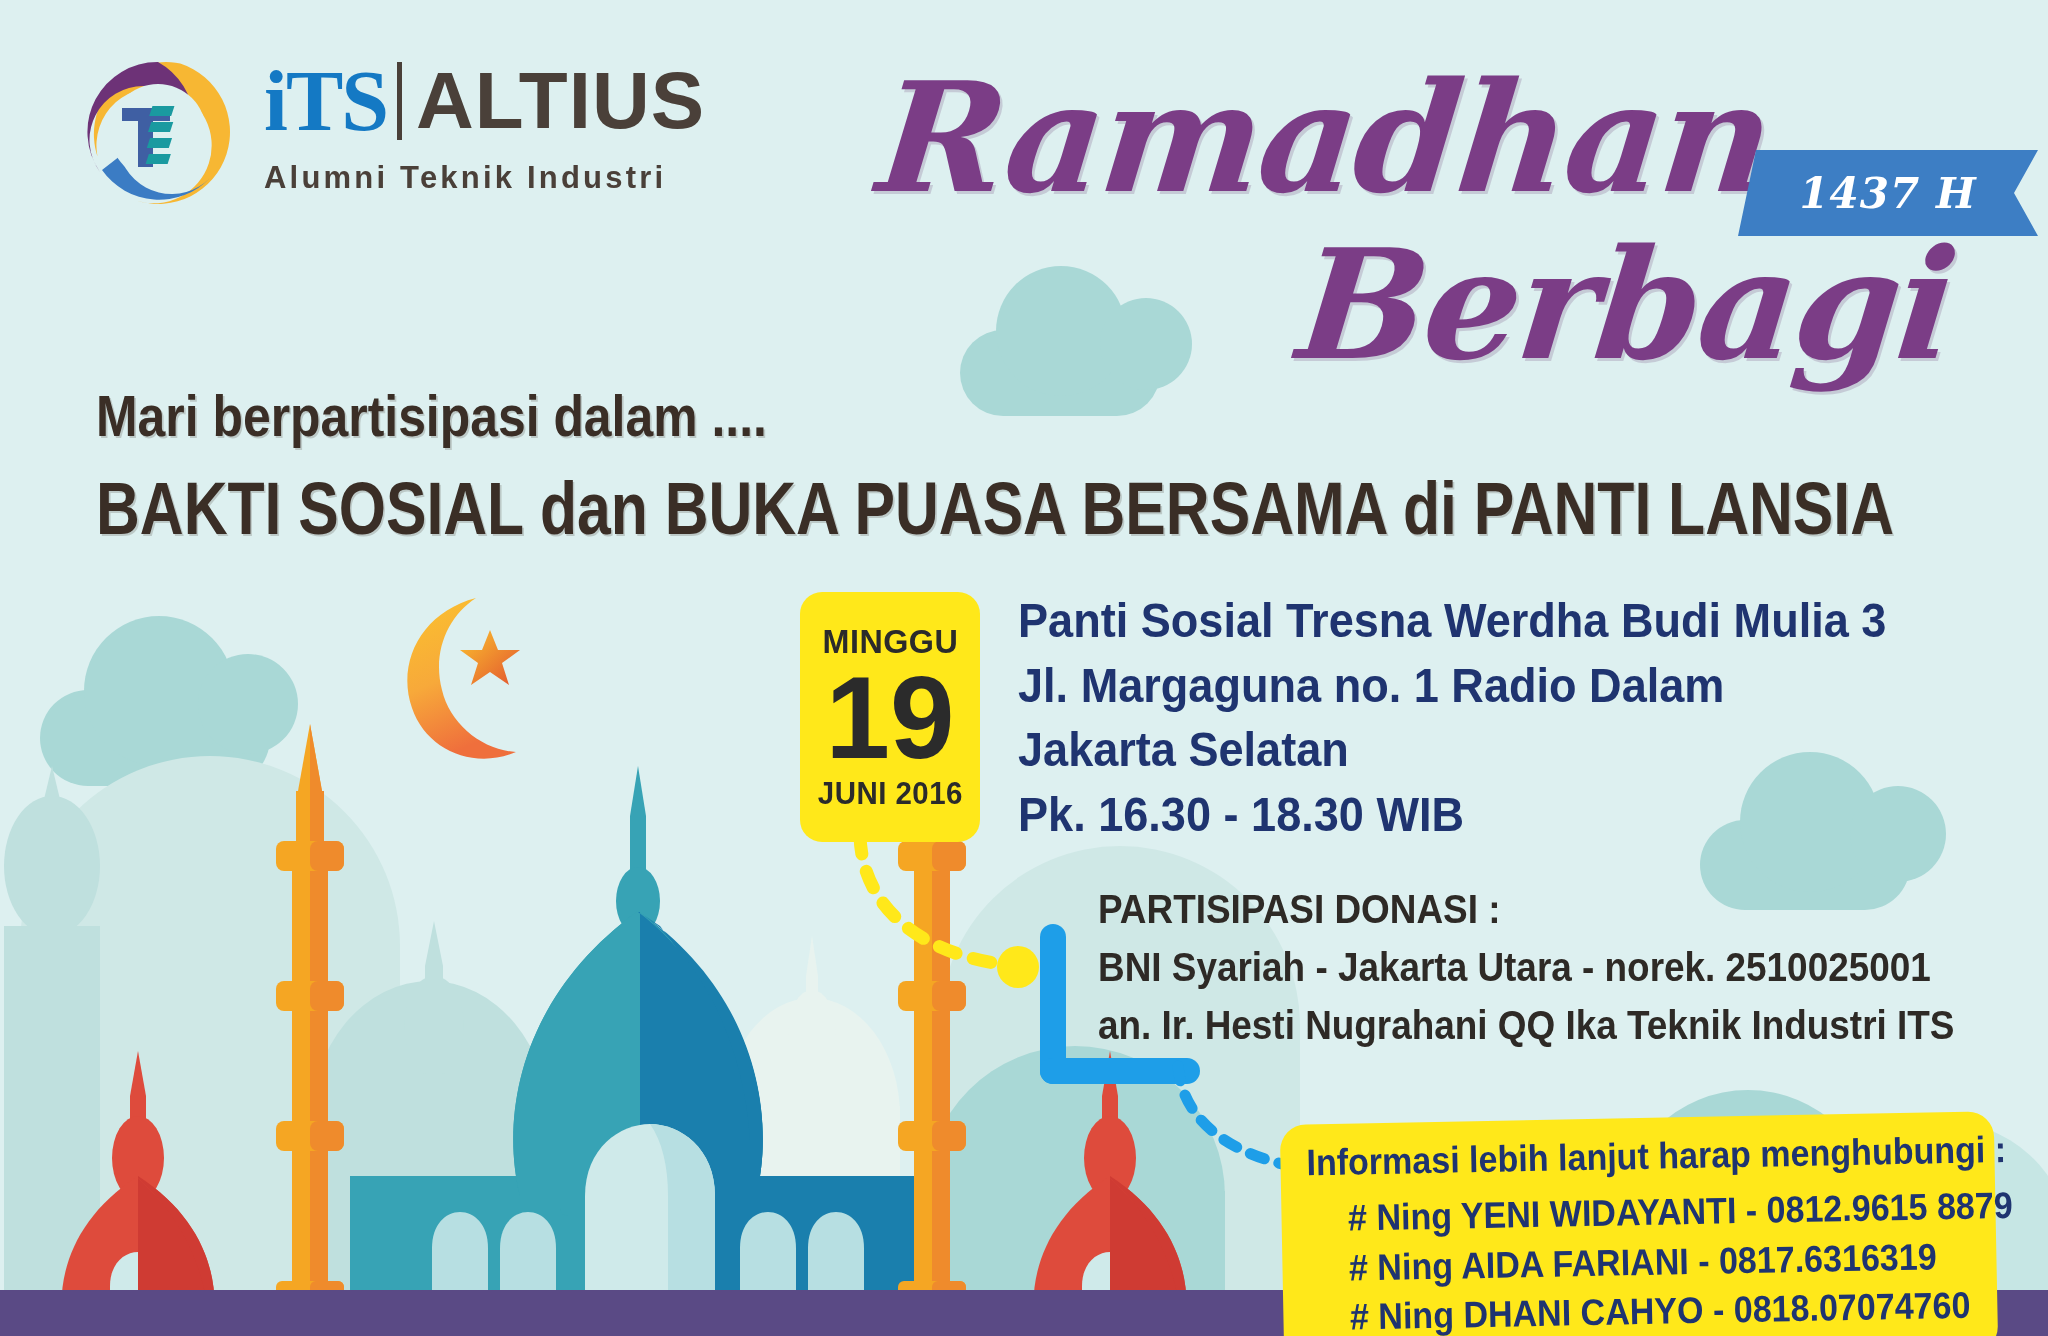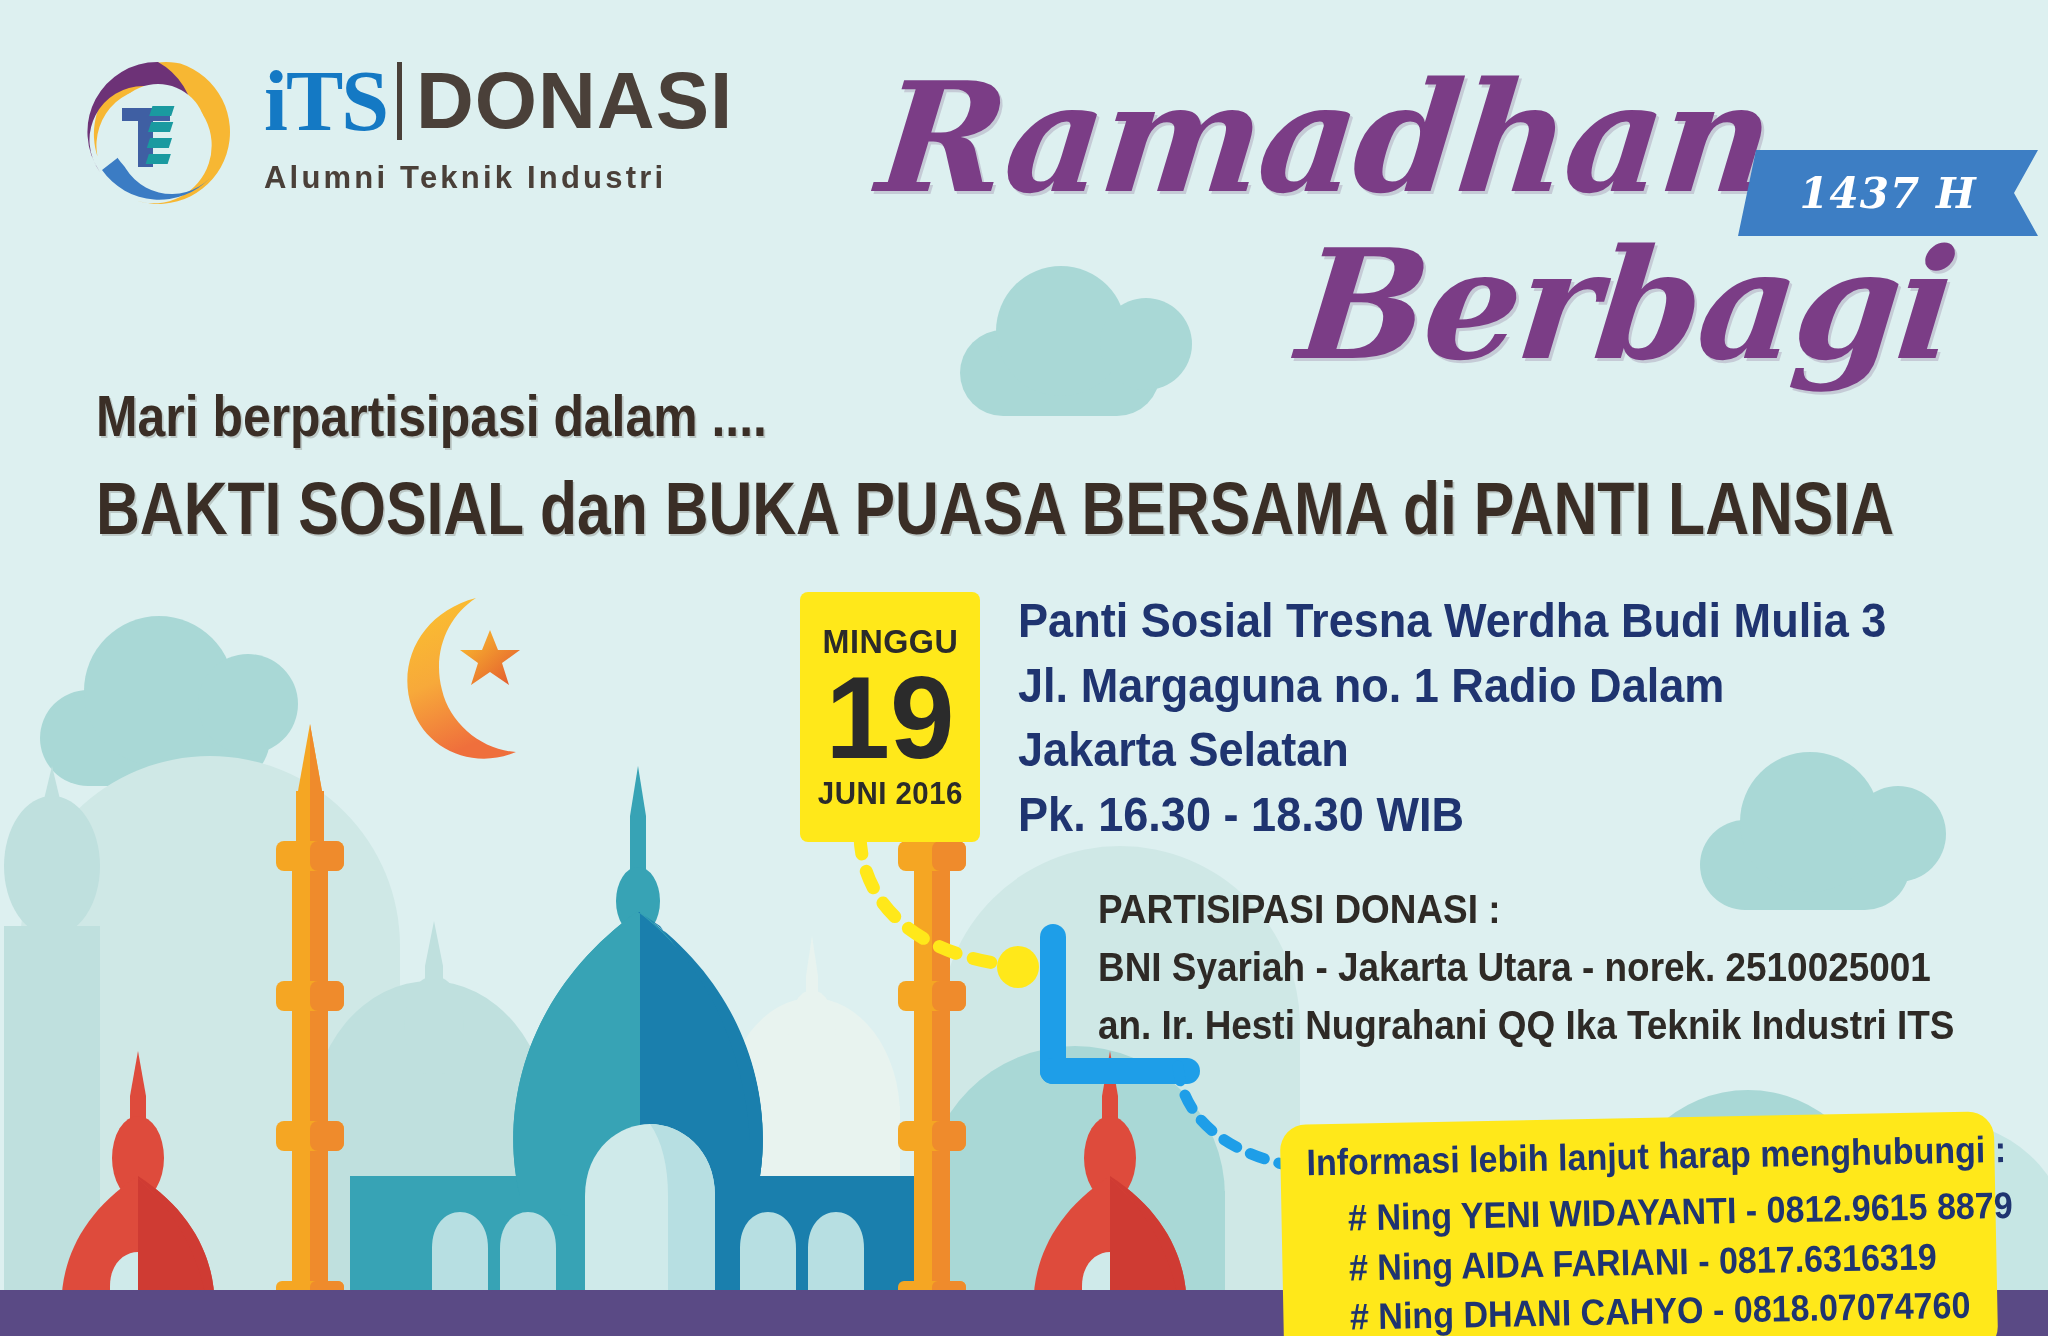--- a/index.html
+++ b/index.html
@@ -97,21 +97,21 @@
     font-size:74px;font-weight:bold;color:#3a2e26;
     transform:scaleX(.82);transform-origin:left center;
     white-space:nowrap;
     text-shadow:2px 2px 0 rgba(60,45,35,.2);
   }
 
   
   .date-badge{
     position:absolute;left:800px;top:592px;
     width:180px;height:250px;
-    background:#ffe81a;border-radius:8px;
+    background:#ffe81a;border-radius:22px;
     display:flex;flex-direction:column;align-items:center;justify-content:center;
     color:#2b2b2b;
   }
   .date-dow{font-size:34px;font-weight:bold;letter-spacing:.5px;transform:scaleX(.95);}
   .date-num{font-size:116px;font-weight:bold;line-height:.95;margin:2px 8px 2px;}
   .date-my{font-size:31px;font-weight:bold;letter-spacing:.5px;transform:scaleX(.95);}
 
   
   .venue{position:absolute;left:1018px;top:588px;color:#1f3470;}
   .venue div{
@@ -325,21 +325,21 @@
           <rect x="96" y="70" width="22" height="10" transform="skewX(-18)"></rect>
           <rect x="100" y="86" width="22" height="10" transform="skewX(-18)"></rect>
           <rect x="104" y="102" width="22" height="10" transform="skewX(-18)"></rect>
         </g>
       </svg>
     </div>
     <div class="logo-text">
       <div class="logo-row1">
         <span class="its">iTS</span>
         <span class="bar-sep"></span>
-        <span class="altius">DONASI</span>
+        <span class="altius">ALTIUS</span>
       </div>
       <div class="logo-sub">Alumni Teknik Industri</div>
     </div>
   </div>
 
   <div class="title-ramadhan">Ramadhan</div>
   <div class="hijri-ribbon">
     <span>1437 H</span>
   </div>
   <div class="title-berbagi">Berbagi</div>

